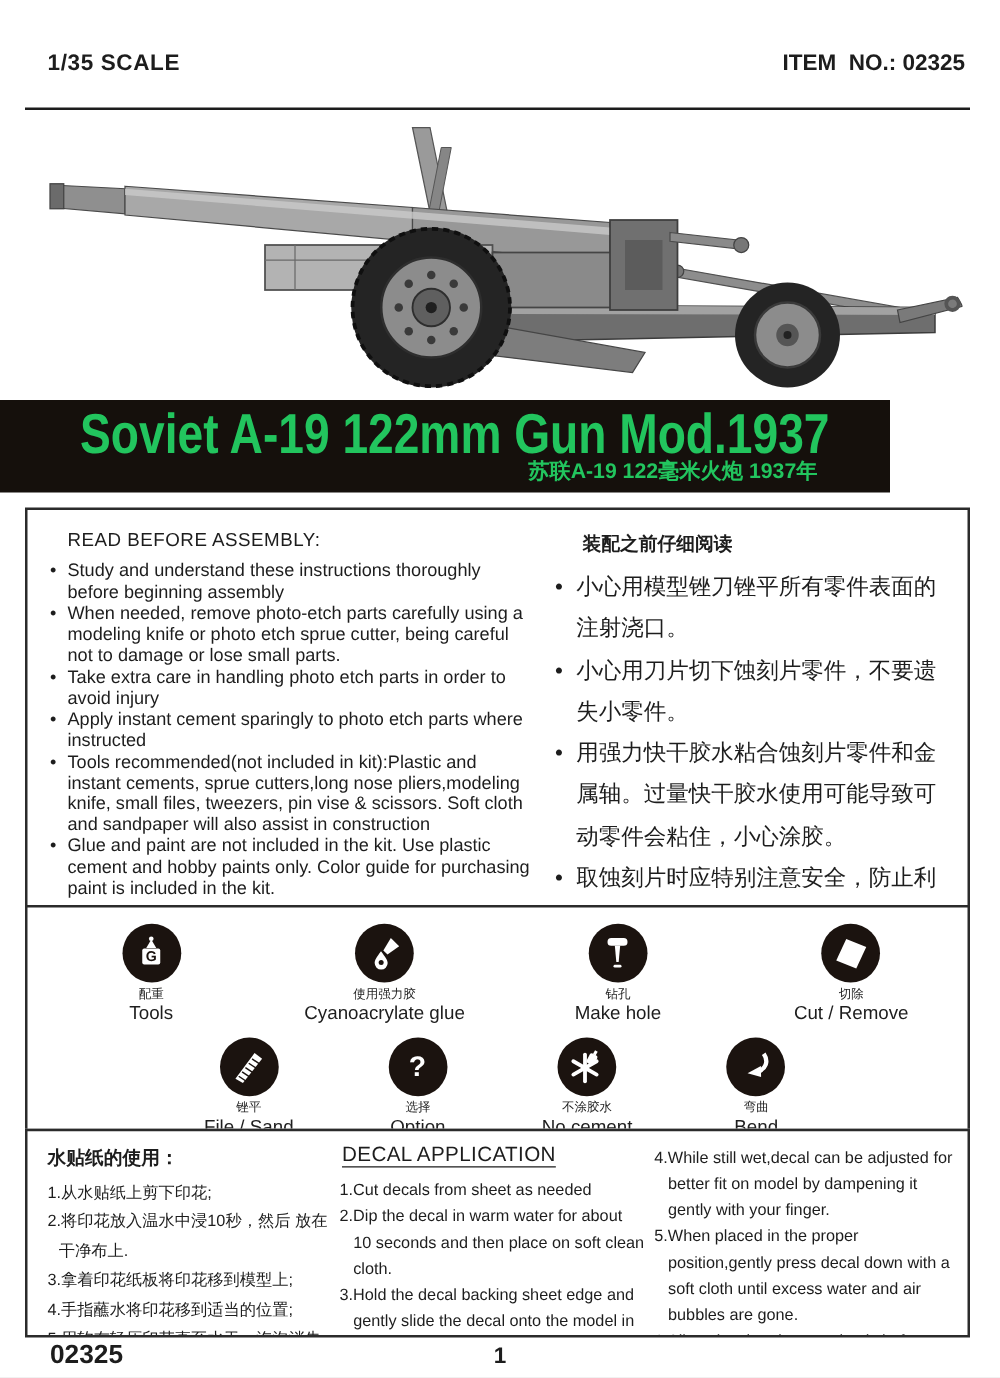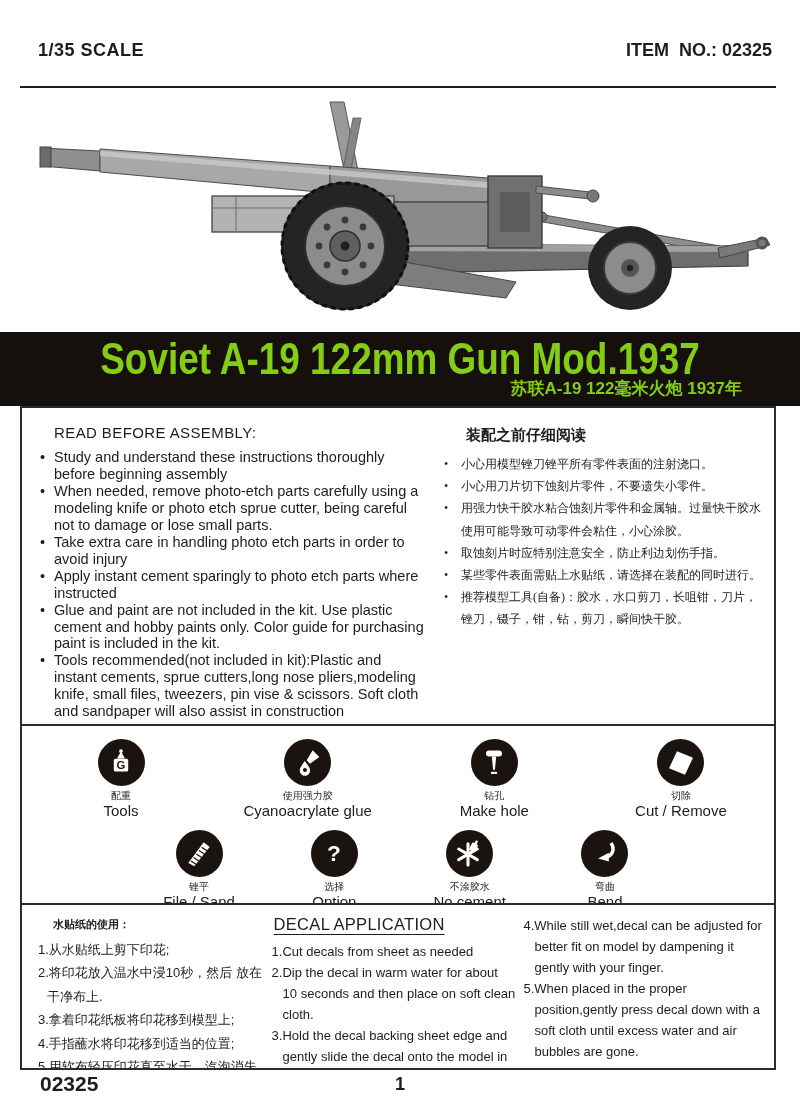--- a/index.html
+++ b/index.html
@@ -9,53 +9,53 @@
     margin:0 auto;overflow:hidden;
   }
   
   .hdr{position:absolute;top:40px;left:38px;right:28px;display:flex;justify-content:space-between;align-items:baseline;}
   .hdr .scale{font-size:18px;font-weight:bold;letter-spacing:.5px;}
   .hdr .item{font-size:18px;font-weight:bold;white-space:pre;}
   .hdr-rule{position:absolute;top:86px;left:20px;width:756px;border-top:2px solid #1c1c1c;}
   
   .illus{position:absolute;top:96px;left:30px;width:740px;height:232px;}
   
-  .banner{position:absolute;top:332px;left:0;width:800px;height:74px;background:#15100c;color:#84cc16;}
+  .banner{position:absolute;top:320px;left:0;width:712px;height:74px;background:#15100c;color:#22c55e;}
   .banner .t-en{display:block;text-align:center;font-size:45px;font-weight:800;letter-spacing:0px;
     transform:scaleX(.82);transform-origin:50% 50%;margin-top:1px;white-space:nowrap;}
   .banner .t-zh{position:absolute;right:58px;bottom:6px;font-size:17px;font-weight:bold;}
   
   .box{box-sizing:border-box;border:2px solid #2b2b2b;position:absolute;left:20px;width:756px;background:#fff;}
   .assembly{top:406px;height:320px;display:flex;overflow:hidden;}
   .col-en{width:54%;padding:12px 4px 0 18px;box-sizing:border-box;}
   .col-zh{width:46%;padding:12px 8px 0 16px;box-sizing:border-box;}
   .col-en h3{font-size:15px;font-weight:normal;letter-spacing:.4px;margin:4px 0 8px 14px;}
   .col-zh h3{font-size:15px;font-weight:bold;margin:6px 0 8px 22px;}
   ul.blt{list-style:none;margin:0;padding:0;}
   ul.blt li{position:relative;padding-left:14px;}
   ul.blt li::before{content:"\2022";position:absolute;left:0;top:0;}
   .col-en ul.blt li{font-size:14.5px;line-height:1.17;}
-  .col-zh ul.blt li{font-size:12px;line-height:1.85;padding-left:17px;font-family:Liberation Serif, serif;}
+  .col-zh ul.blt li{font-size:18px;line-height:1.85;padding-left:17px;}
   
   .symbols{top:724px;height:181px;overflow:hidden;}
   .symrow{display:flex;justify-content:space-between;}
   .symrow.r1{padding:13px 28px 0 34px;}
   .symrow.r2{padding:9px 104px 0 112px;}
   .sym{display:flex;flex-direction:column;align-items:center;width:130px;}
   .sym .circ{width:47px;height:47px;border-radius:50%;background:#1b130f;display:flex;align-items:center;justify-content:center;}
   .sym .circ svg{width:32px;height:32px;display:block;}
   .sym .zh{font-size:10px;margin-top:4px;line-height:1.2;}
   .sym .en{font-size:15px;line-height:1.25;}
   
   .decal{top:903px;height:167px;display:flex;overflow:hidden;padding:10px 6px 0 16px;}
   .dcol{box-sizing:border-box;}
   .dcol.zh{width:32%;padding-right:6px;}
   .dcol.en1{width:34.5%;padding-right:8px;}
   .dcol.en2{width:33.5%;}
-  .dcol.zh h4{font-size:11px;font-weight:bold;margin:2px 0 6px 15px;}
+  .dcol.zh h4{font-size:15px;font-weight:bold;margin:2px 0 6px 0;}
   .dcol.en1 h4{font-size:16.5px;font-weight:normal;letter-spacing:.3px;margin:0 0 7px 2px;
     text-decoration:underline;text-underline-offset:4px;}
   .dsteps div{font-size:13px;line-height:1.62;padding-left:11px;text-indent:-11px;}
   .dcol.zh .dsteps div{font-size:13px;line-height:1.8;padding-left:9px;text-indent:-9px;}
   
   .foot-item{position:absolute;left:40px;top:1072px;font-size:21px;font-weight:bold;}
   .foot-page{position:absolute;left:0;width:800px;text-align:center;top:1074px;font-size:18px;font-weight:bold;}
 </style>
 </head>
 <body>
@@ -131,22 +131,22 @@
   </div>
 
   <div class="box assembly">
     <div class="col-en">
       <h3>READ BEFORE ASSEMBLY:</h3>
       <ul class="blt">
         <li>Study and understand these instructions thoroughly before beginning assembly</li>
         <li>When needed, remove photo-etch parts carefully using a modeling knife or photo etch sprue cutter, being careful not to damage or lose small parts.</li>
         <li>Take extra care in handling photo etch parts in order to avoid injury</li>
         <li>Apply instant cement sparingly to photo etch parts where instructed</li>
+        <li>Tools recommended(not included in kit):Plastic and instant cements, sprue cutters,long nose pliers,modeling knife, small files, tweezers, pin vise &amp; scissors. Soft cloth and sandpaper will also assist in construction</li>
         <li>Glue and paint are not included in the kit. Use plastic cement and hobby paints only. Color guide for purchasing paint is included in the kit.</li>
-        <li>Tools recommended(not included in kit):Plastic and instant cements, sprue cutters,long nose pliers,modeling knife, small files, tweezers, pin vise &amp; scissors. Soft cloth and sandpaper will also assist in construction</li>
       </ul>
     </div>
     <div class="col-zh">
       <h3>装配之前仔细阅读</h3>
       <ul class="blt">
         <li>小心用模型锉刀锉平所有零件表面的注射浇口。</li>
         <li>小心用刀片切下蚀刻片零件，不要遗失小零件。</li>
         <li>用强力快干胶水粘合蚀刻片零件和金属轴。过量快干胶水使用可能导致可动零件会粘住，小心涂胶。</li>
         <li>取蚀刻片时应特别注意安全，防止利边划伤手指。</li>
         <li>某些零件表面需贴上水贴纸，请选择在装配的同时进行。</li>

